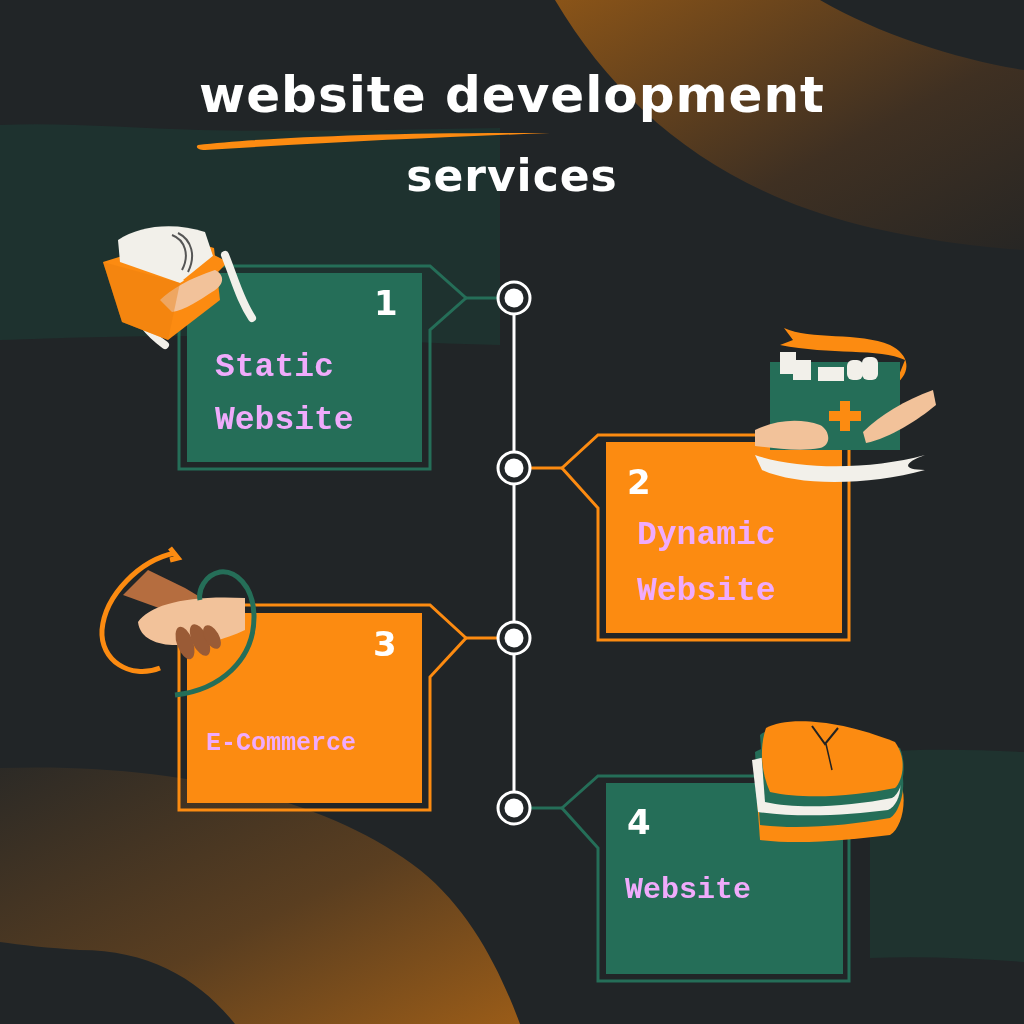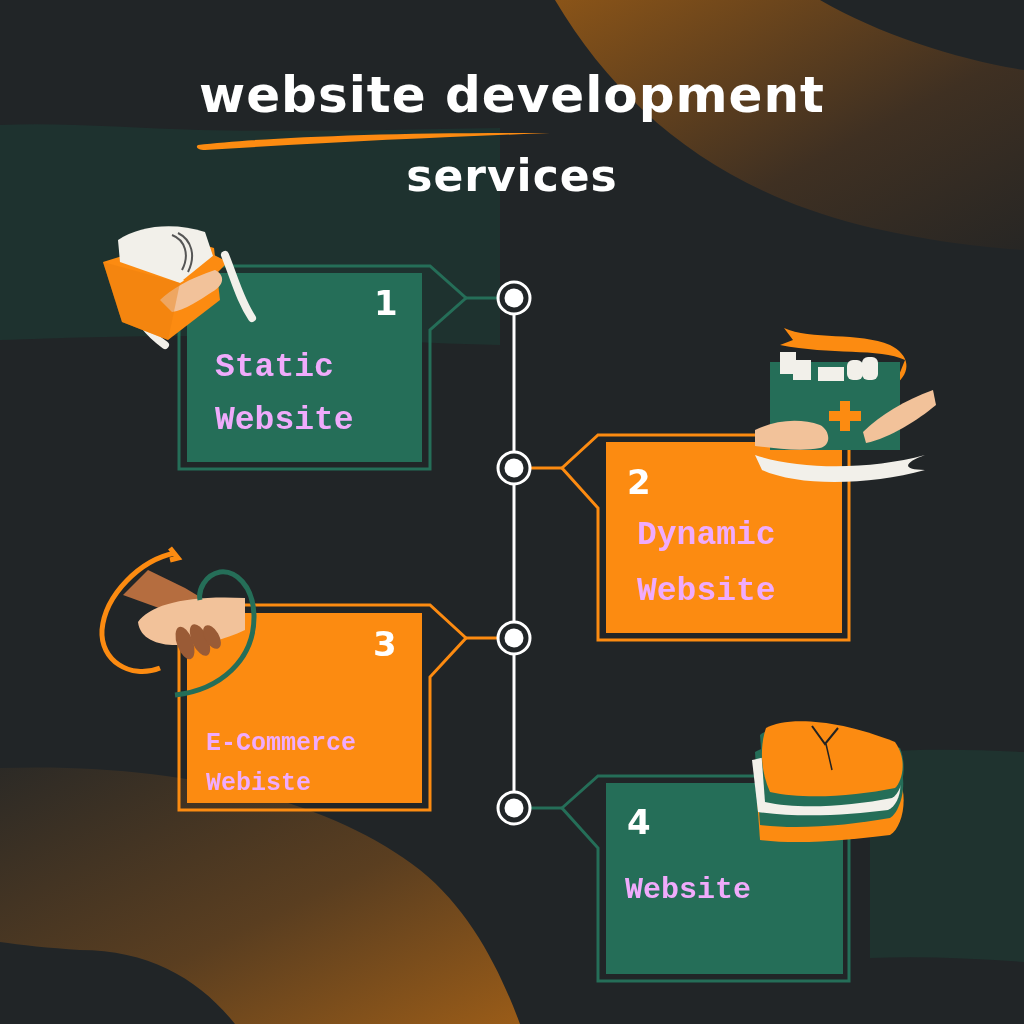--- a/index.html
+++ b/index.html
@@ -146,19 +146,18 @@
 
 <div class="card-num" style="left:627px; top:462px;">2</div>
 <div class="card-label" style="left:637px; top:508px; font-size:33px; line-height:1.7;">
   <div>Dynamic</div>
   <div>Website</div>
 </div>
 
 <div class="card-num" style="left:373px; top:624px;">3</div>
 <div class="card-label" style="left:206px; top:694px; font-size:25px;margin-top:30px;">
   <div>E-Commerce</div>
-  <div>Webiste</div>
 </div>
 
 <div class="card-num" style="left:627px; top:802px;">4</div>
 <div class="card-label" style="left:625px; top:866px; font-size:30px;">
   <div>Website</div>
 </div>
 
 </body></html>

